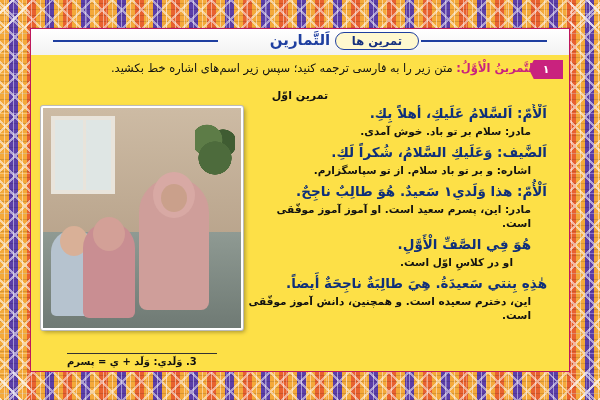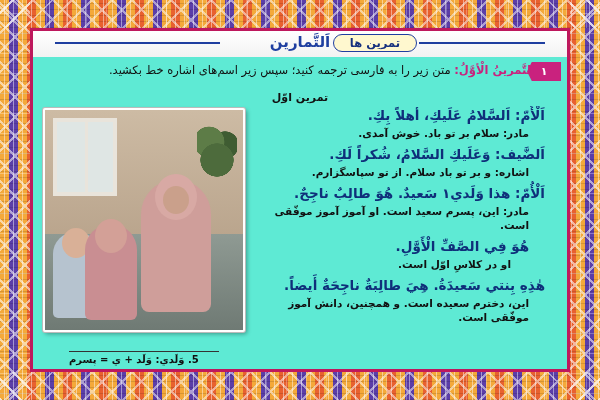--- a/index.html
+++ b/index.html
@@ -60,22 +60,22 @@
       repeating-linear-gradient(-45deg,
         #ffffff 0 2px, transparent 2px 14px);
     opacity:.5;
   }
   .motif-h.top{top:0}
   .motif-h.bottom{bottom:0}
 
   .inner{
     position:absolute;
     left:30px;right:30px;top:28px;bottom:28px;
-    background:#5eead4;
-    border:3px solid #be185d;
+    background:#fde047;
+    border:1px solid #be185d;
     box-sizing:border-box;
     overflow:hidden;
   }
 
   
   .header{
     position:relative;height:30px;
   }
   .header-band{
     position:absolute;left:0;right:0;top:0;height:26px;
@@ -277,17 +277,17 @@
         </p>
         <p class="fa indent-1">
           <span>این، دخترم سعیده است.     و همچنین، دانش آموز موفّقی است.</span>
         </p>
 
       </div>
     </div>
 
     <div class="footnote-wrap">
       <div class="footnote-rule"></div>
-      <div class="footnote">5. وَلَدي: وَلَد + ي = پسرم</div>
+      <div class="footnote">3. وَلَدي: وَلَد + ي = پسرم</div>
     </div>
 
   </div>
 </div>
 
 </body></html>

